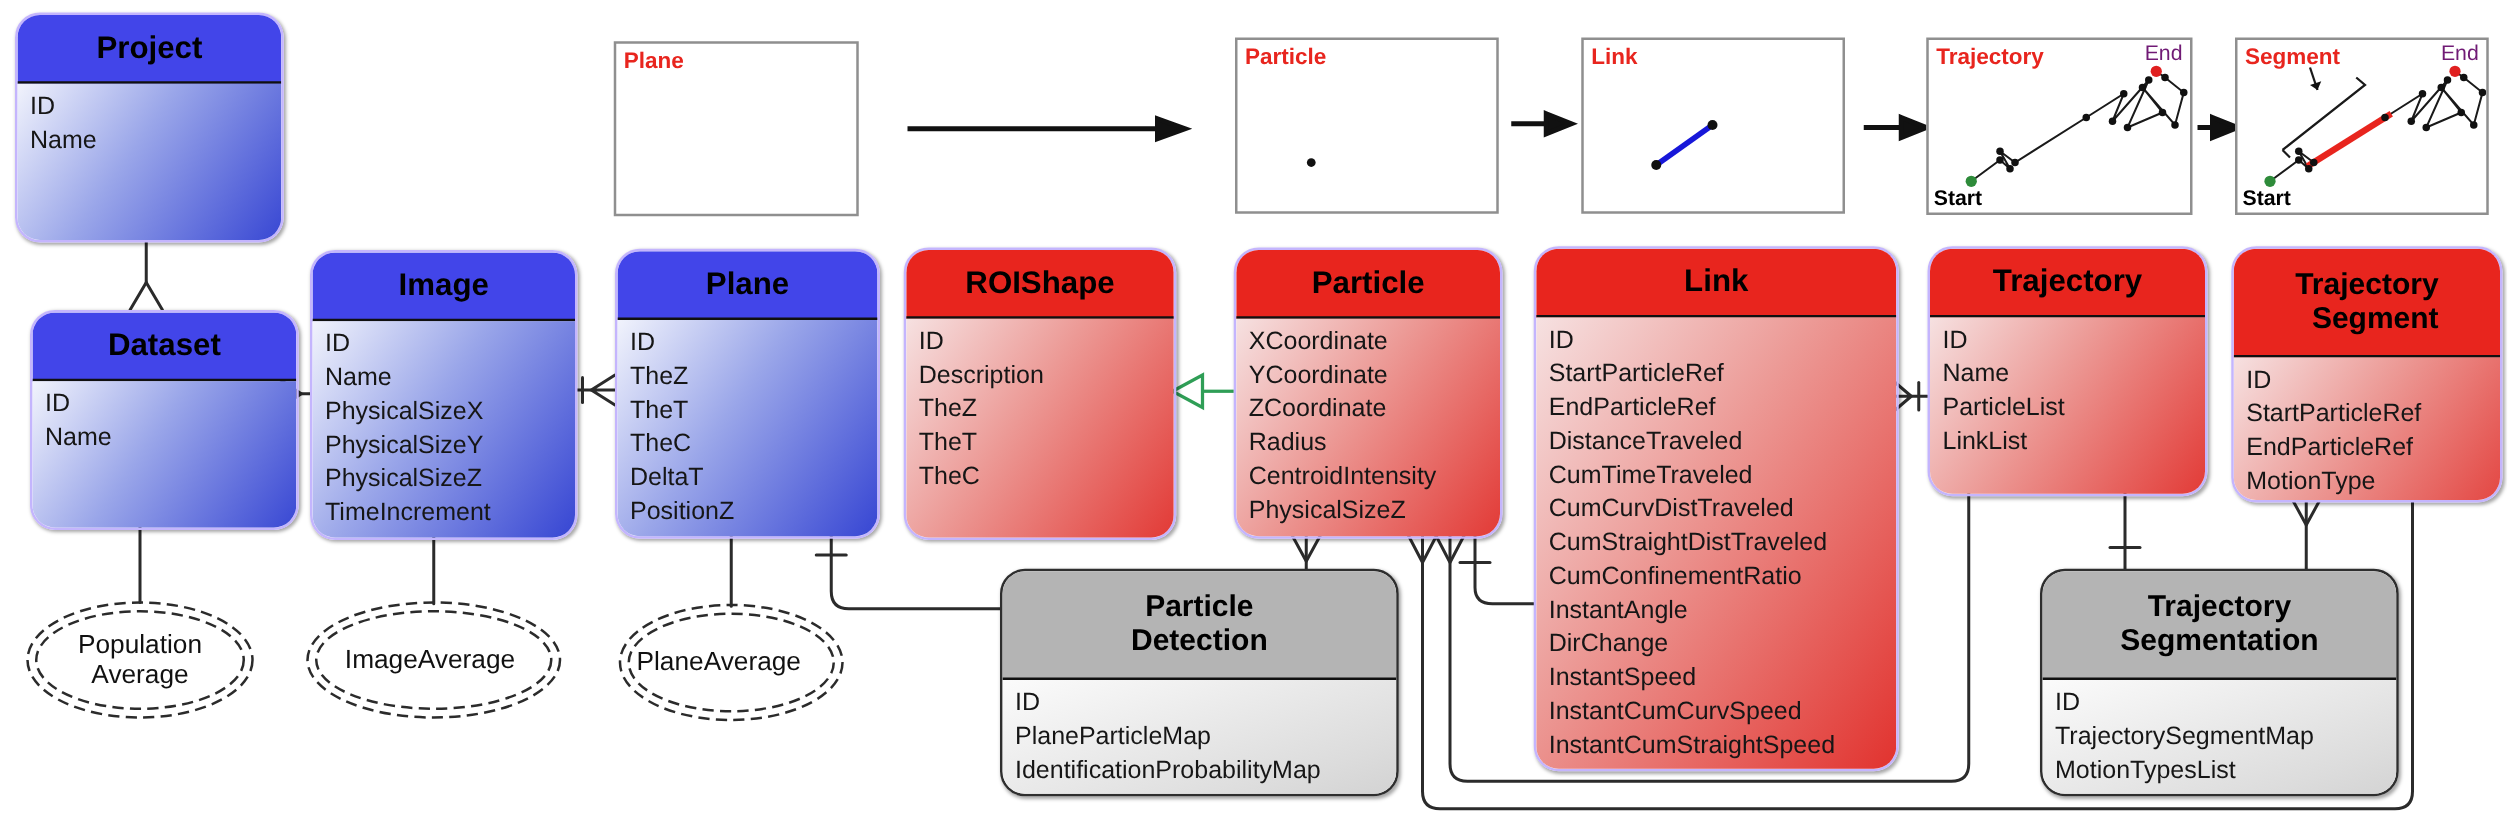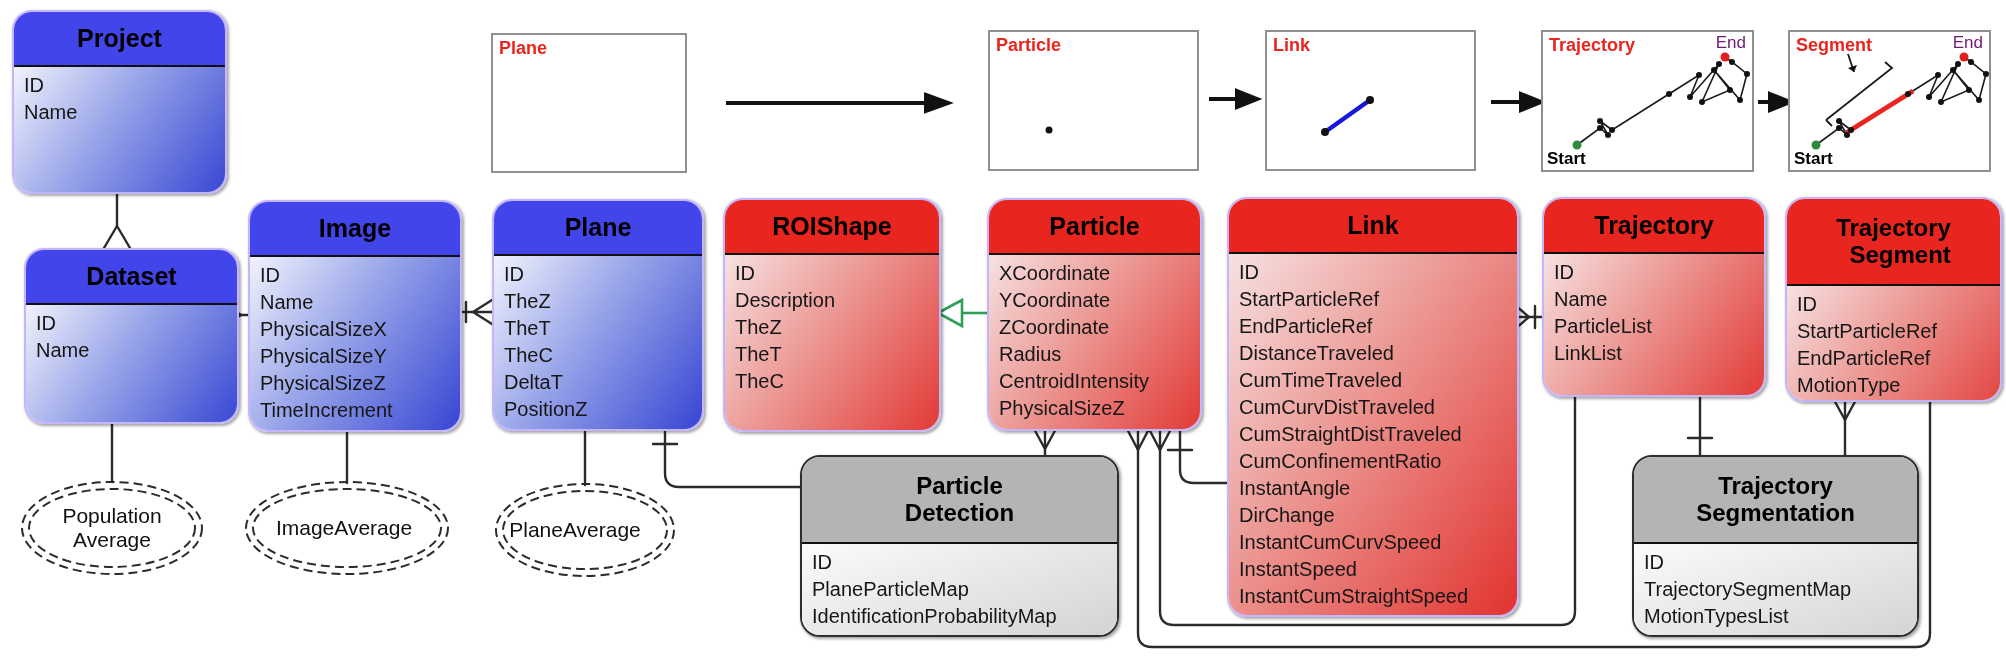--- a/index.html
+++ b/index.html
@@ -300,22 +300,22 @@
     <div class="field">ID</div>
         <div class="field">StartParticleRef</div>
         <div class="field">EndParticleRef</div>
         <div class="field">DistanceTraveled</div>
         <div class="field">CumTimeTraveled</div>
         <div class="field">CumCurvDistTraveled</div>
         <div class="field">CumStraightDistTraveled</div>
         <div class="field">CumConfinementRatio</div>
         <div class="field">InstantAngle</div>
         <div class="field">DirChange</div>
+        <div class="field">InstantSpeed</div>
         <div class="field">InstantCumCurvSpeed</div>
-        <div class="field">InstantSpeed</div>
         <div class="field">InstantCumStraightSpeed</div>
       </div>
   </div>
 
   <div class="entity red" style="left:1542px;top:197px;width:220px;height:196px">
     <div class="entity-header">Trajectory</div>
     <div class="entity-body">
 
     <div class="field">ID</div>
         <div class="field">Name</div>

